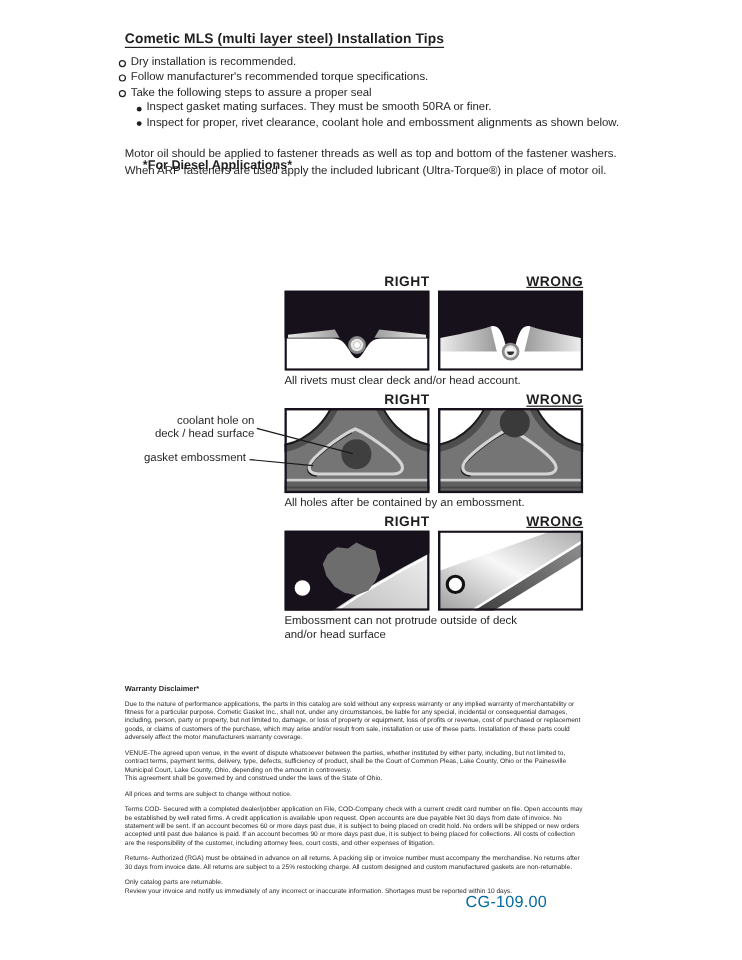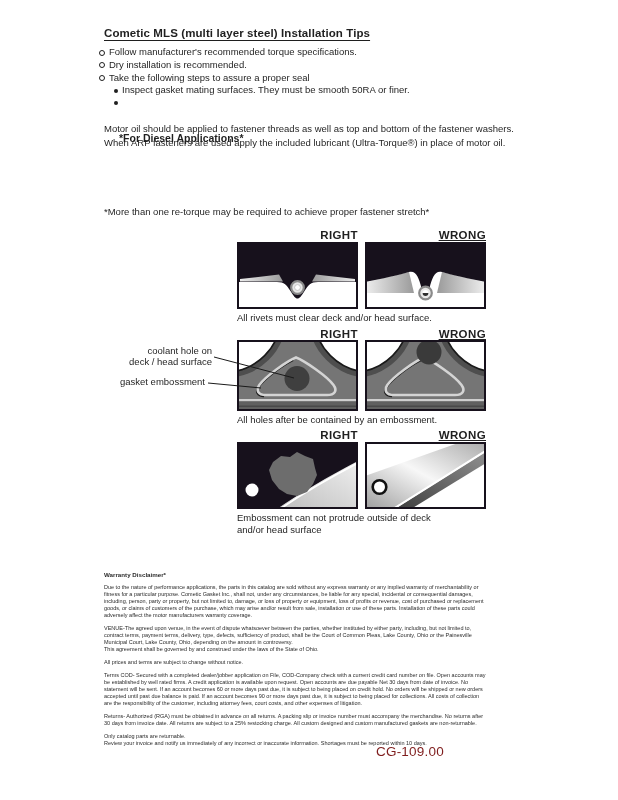--- a/index.html
+++ b/index.html
@@ -34,57 +34,57 @@
 
   .panel { border:0; display:block; }
   .cap { left:237px; margin:0; font-size:9.5px; line-height:11.5px; white-space:pre-line; }
 
   .side-label { width:112px; text-align:right; font-size:9.5px; line-height:10.5px; white-space:pre-line; }
 
   .fine { left:104px; top:571px; width:460px; font-size:5.5px; line-height:7px; color:#2b2b2b; }
   .fine h3 { margin:0 0 6px 0; font-size:6.2px; font-weight:bold; }
   .fine p { margin:0 0 6px 0; white-space:pre-line; }
 
-  .pageno { left:376px; top:744px; font-size:13.5px; letter-spacing:0.2px; color:#7f1d1d;text-align:center; }
+  .pageno { left:388px; top:744px; font-size:13.5px; letter-spacing:0.2px; color:#0369a1;text-align:center; }
 
   .overlay { left:0; top:0; pointer-events:none; }
 </style>
 </head>
 <body>
 
 <div class="page">
 
   <h1 class="abs title">Cometic MLS (multi layer steel) Installation Tips</h1>
 
   <div class="abs bullets">
     <div class="b-row">
       <span class="ring"></span>
-      <span>Follow manufacturer's recommended torque specifications.</span>
+      <span>Dry installation is recommended.</span>
     </div>
     <div class="b-row">
       <span class="ring"></span>
-      <span>Dry installation is recommended.</span>
+      <span>Follow manufacturer's recommended torque specifications.</span>
     </div>
     <div class="b-row">
       <span class="ring"></span>
       <span>Take the following steps to assure a proper seal</span>
     </div>
     <div class="b-row sub">
       <span class="dot"></span>
       <span>Inspect gasket mating surfaces.  They must be smooth 50RA or finer.</span>
     </div>
     <div class="b-row sub">
       <span class="dot"></span>
+      <span>Inspect for proper, rivet clearance, coolant hole and embossment alignments as shown below.</span>
     </div>
   </div>
 
   <h2 class="abs diesel-h">*For Diesel Applications*</h2>
   <p class="abs body-p p1">Motor oil should be applied to fastener threads as well as top and bottom of the fastener washers.
 When ARP fasteners are used apply the included lubricant (Ultra-Torque®) in place of motor oil.</p>
-  <p class="abs body-p note">*More than one re-torque may be required to achieve proper fastener stretch*</p>
 
   <div class="row1">
     <div class="abs rw r">RIGHT</div>
     <div class="abs rw w">WRONG</div>
 
     <svg class="abs panel" style="left:237px; top:242px;" width="121" height="67" viewBox="0 0 121 67">
       <defs>
         <linearGradient id="wgl" x1="0" y1="0" x2="1" y2="0">
           <stop offset="0" stop-color="#ececec"></stop>
             <stop offset="1" stop-color="#9a9a9a"></stop>
@@ -107,21 +107,21 @@
       <rect width="121" height="67" fill="#ffffff"></rect>
       <polygon points="2,51 2,40 44,30 49,51" fill="url(#wgl)"></polygon>
       <polygon points="119,51 119,40 77,30 72,51" fill="url(#wgr)"></polygon>
       <path d="M0,0 H121 V40 C105,37 85,32.5 77,30 C70,28 67,36 64.5,46 C63,53 62,56.5 60.5,56.5 C59,56.5 58,53 56.5,46 C54,36 51,28 44,30 C36,32.5 16,37 0,40 Z" fill="#17111c"></path>
       <circle cx="60.5" cy="51" r="6.3" fill="#e8e8e8" stroke="#8a8a8a" stroke-width="2.2"></circle>
       <circle cx="60.5" cy="51" r="2.9" fill="#ffffff"></circle>
       <path d="M57.6,51 A2.9,2.9 0 0 0 63.4,51 Z" fill="#2d2d2d"></path>
       <rect x="1" y="1" width="119" height="65" fill="none" stroke="#17111c" stroke-width="2"></rect>
     </svg>
 
-    <p class="abs cap" style="top:312px;">All rivets must clear deck and/or head surface.</p>
+    <p class="abs cap" style="top:312px;">All rivets must clear deck and/or head account.</p>
   </div>
 
   <div class="row2">
     <div class="abs rw r">RIGHT</div>
     <div class="abs rw w">WRONG</div>
 
     <div class="abs side-label" style="left:100px; top:346px;">coolant hole on
 deck / head surface</div>
     <div class="abs side-label" style="left:93px; top:377px;">gasket embossment</div>
 

